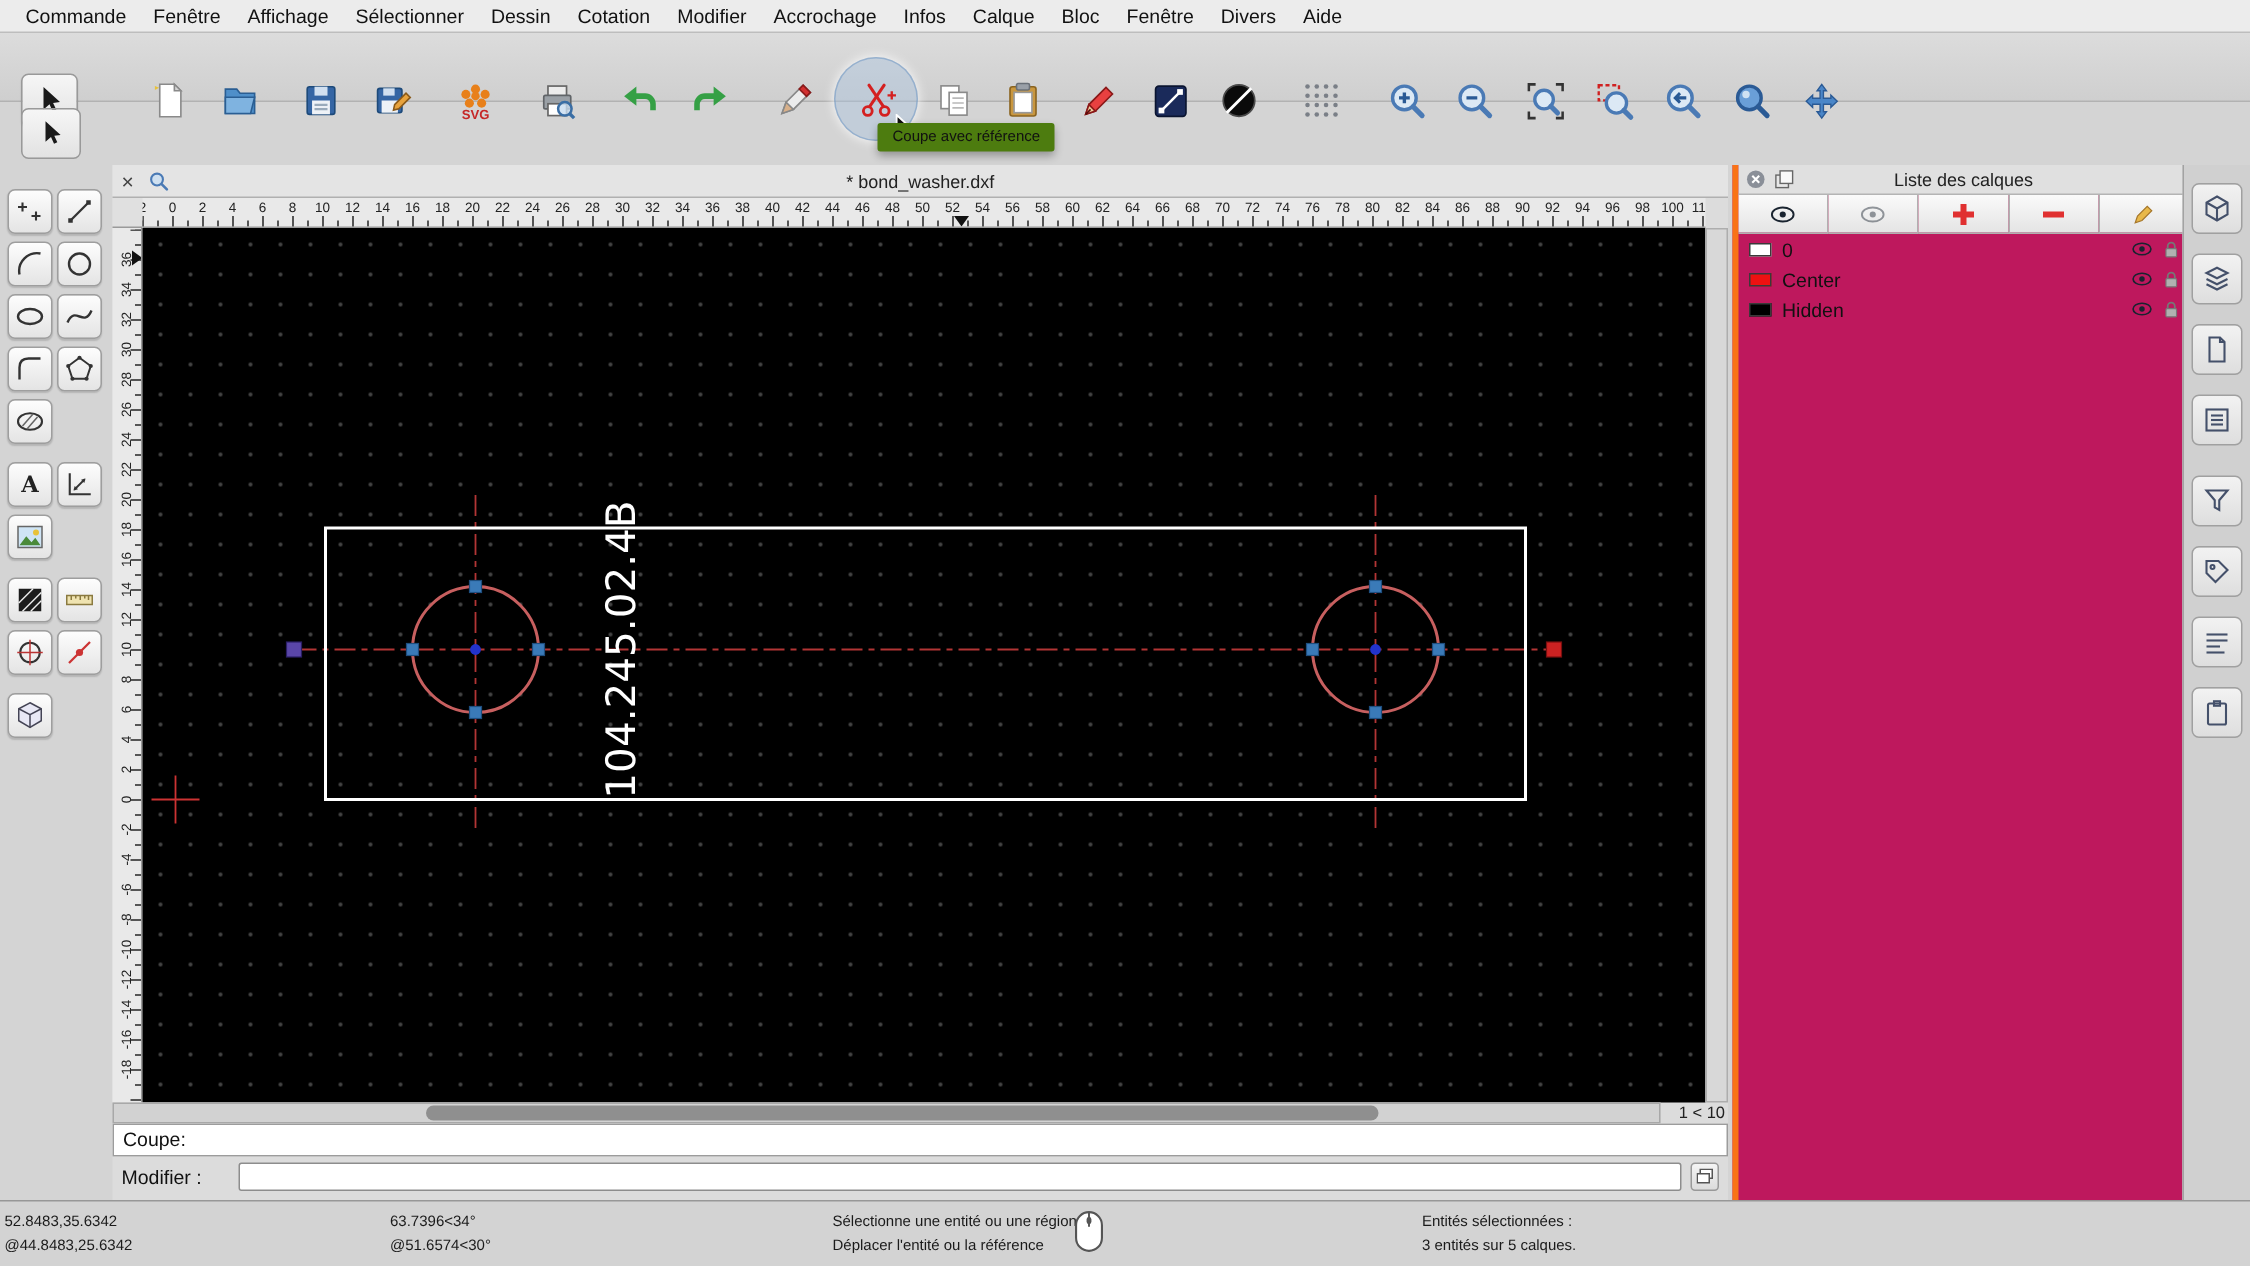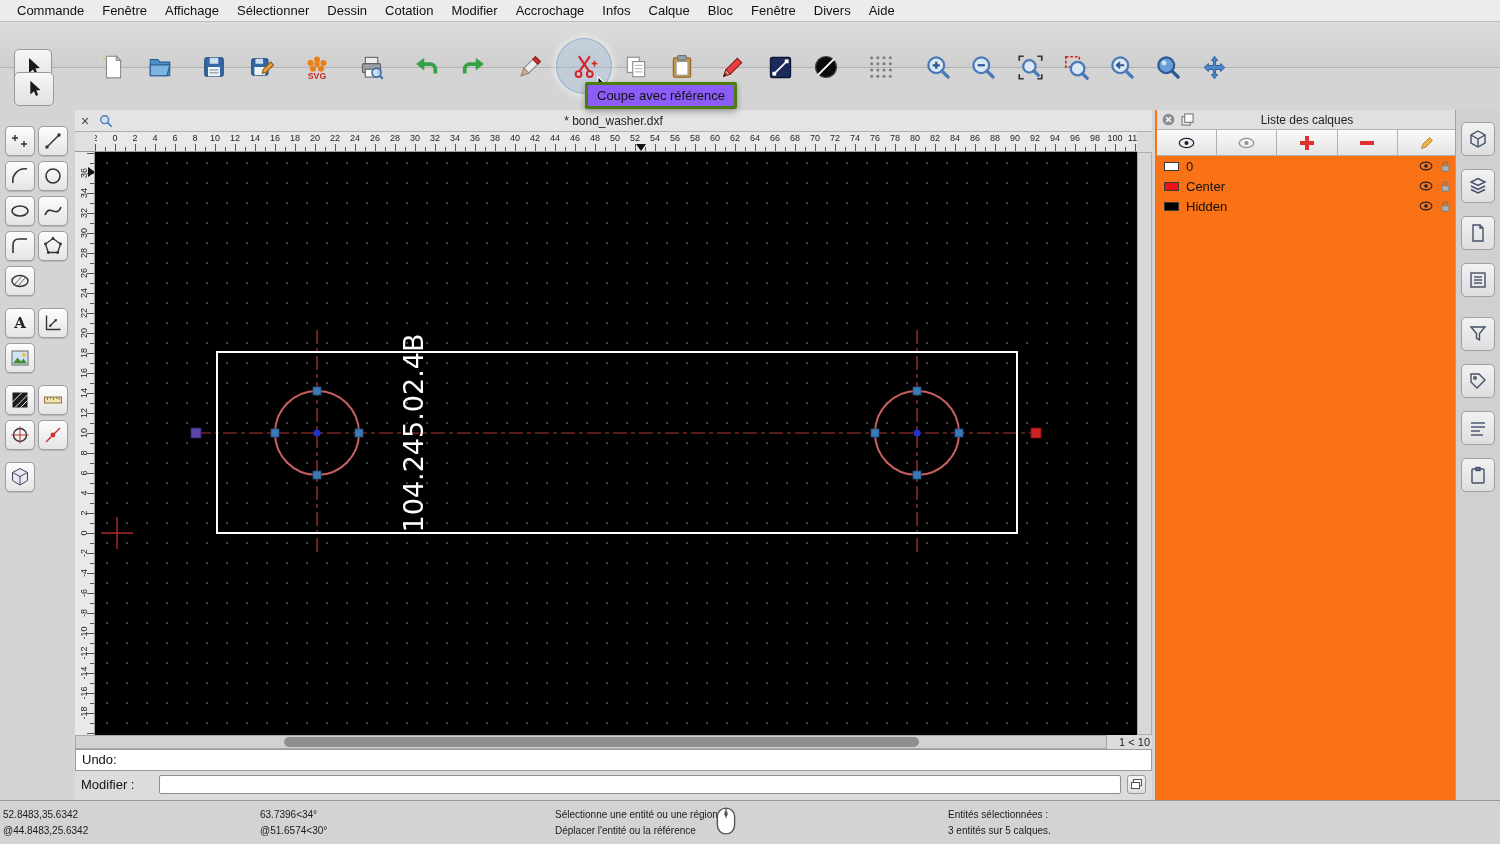--- a/index.html
+++ b/index.html
@@ -19,22 +19,22 @@
   .tbtn { position:absolute; top:27px; width:36px; height:36px; display:flex; align-items:center; justify-content:center; }
   .boxed { background:linear-gradient(#f6f6f6,#e2e2e2); border:1px solid #999; border-radius:5px; box-shadow:0 1px 1px rgba(0,0,0,.2); }
   #sel2 { position:absolute; left:14px; top:72px; width:40px; height:34px; display:flex; align-items:center; justify-content:center;
           background:linear-gradient(#f6f6f6,#e2e2e2); border:1px solid #999; border-radius:5px; }
 
   
   #cut-highlight { position:absolute; left:-11px; top:-11px; width:56px; height:56px; border-radius:50%;
                    background:rgba(168,196,226,.40); border:1.5px solid rgba(125,160,200,.65);
                    box-shadow:0 0 8px rgba(255,255,255,.9); }
   #cut-cursor { position:absolute; left:29px; top:27px; z-index:5; }
-  #tooltip { position:absolute; left:585px; top:82px; z-index:9; background:#8b5cf6; border:3px solid #4d7c0f;
-             border-radius:2px; padding:3px 9px; font-size:13px; color:#111; box-shadow:0 3px 6px rgba(0,0,0,.3); white-space:nowrap; }
+  #tooltip { position:absolute; left:585px; top:82px; z-index:9; background:#4d7c0f; border:1px solid #4d7c0f;
+             border-radius:2px; padding:3px 9px; font-size:10px; color:#111; box-shadow:0 3px 6px rgba(0,0,0,.3); white-space:nowrap; }
 
   
   #palette { position:absolute; left:0; top:110px; width:75px; height:690px; }
   .pbtn { position:absolute; width:30px; height:30px; background:linear-gradient(#fdfdfd,#e4e4e4);
           border:1px solid #9e9e9e; border-radius:5px; display:flex; align-items:center; justify-content:center;
           box-shadow:0 1px 1px rgba(0,0,0,.15); }
   .pA { font-family:"DejaVu Serif",serif; font-weight:bold; font-size:15px; color:#222; }
 
   
   #doc { position:absolute; left:75px; top:110px; width:1077px; height:690px; background:#dcdcdc; }
@@ -84,21 +84,21 @@
   #undobar { position:absolute; left:0; top:639px; width:1077px; height:22px; background:#ffffff;
              border:1px solid #9c9c9c; font-size:13px; color:#111; line-height:20px; padding-left:6px; }
   #cmdrow  { position:absolute; left:0; top:662px; width:1077px; height:26px; }
   #cmdlabel{ position:absolute; left:6px; top:5px; font-size:13px; color:#111; }
   #cmdinput{ position:absolute; left:84px; top:3px; width:962px; height:19px; background:#fff;
              border:1px solid #8d8d8d; border-radius:2px; font-size:13px; padding:0 4px; }
   #cmdmax  { position:absolute; left:1052px; top:3px; width:19px; height:19px; background:linear-gradient(#f4f4f4,#dcdcdc);
              border:1px solid #999; border-radius:3px; display:flex; align-items:center; justify-content:center; }
 
   
-  #layers { position:absolute; left:1155px; top:110px; width:300px; height:690px; background:#f97316; border-left:2px solid #f97316; }
+  #layers { position:absolute; left:1155px; top:110px; width:300px; height:690px; background:#be185d; border-left:4px solid #f97316; }
   #lp-title { position:absolute; left:0; top:0; width:300px; height:20px; background:#e0e0e0; border-bottom:1px solid #b4b4b4; text-align:center; }
   #lp-title .t { font-size:12px; color:#222; line-height:20px; }
   .lp-ico { position:absolute; top:3px; }
   #lp-tools { position:absolute; left:0; top:20px; width:300px; height:26px; display:flex; }
   .lp-btn { flex:1; border-right:1px solid #b0b0b0; border-bottom:1px solid #b0b0b0; background:linear-gradient(#fafafa,#e4e4e4);
             display:flex; align-items:center; justify-content:center; }
   #lp-list { position:absolute; left:0; top:46px; width:300px; }
   .layer-row { position:relative; height:20px; display:flex; align-items:center; padding-left:7px; }
   .swatch { width:15px; height:9px; border:1px solid #3a3a3a; margin-right:7px; flex:none; }
   .lname { font-size:13px; color:#111; }
@@ -519,21 +519,21 @@
         <rect x="936" y="276" width="10" height="10" fill="#cc2222" stroke="#7a0f0f" stroke-width="0.8"></rect>
       </svg>
     </div>
 
     <div id="vscroll"></div>
     <div id="hscroll">
       <div id="hthumb"></div>
     </div>
     <div id="zoomind">1 &lt; 10</div>
 
-    <div id="undobar">Undo:</div>
+    <div id="undobar">Coupe:</div>
 
     <div id="cmdrow">
       <span id="cmdlabel">Modifier :</span>
       <input id="cmdinput" value="" style="">
       <div id="cmdmax">
         <svg width="11" height="11" viewBox="0 0 11 11">
             <rect x="2.5" y="0.5" width="8" height="6" fill="#fff" stroke="#555"></rect>
             <rect x="0.5" y="3.5" width="8" height="6" fill="#fff" stroke="#555"></rect>
           </svg>
       </div>

